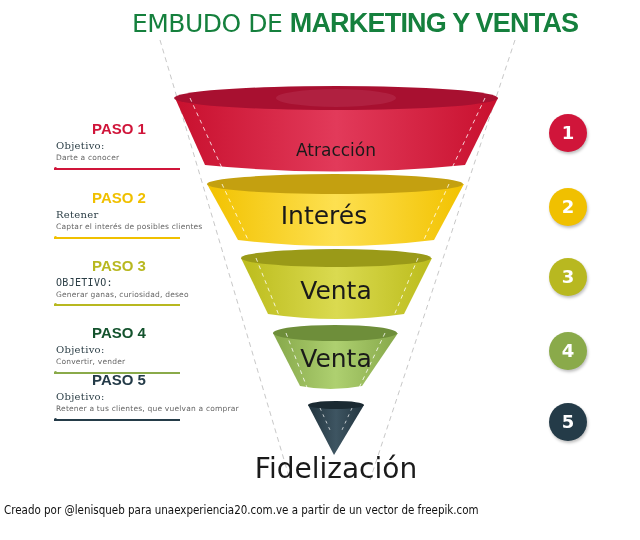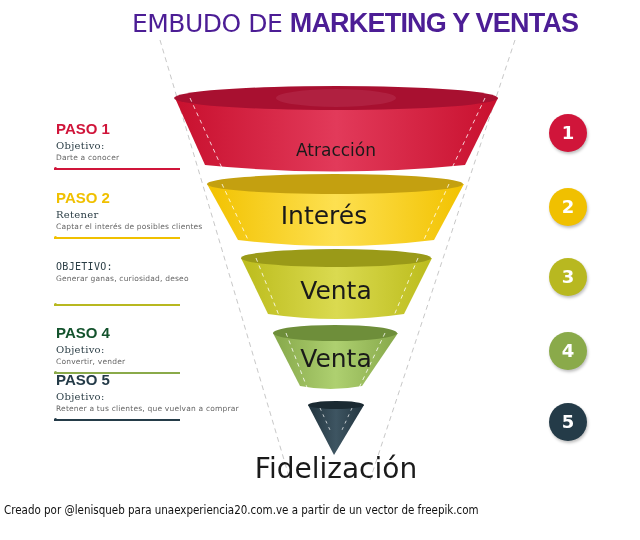--- a/index.html
+++ b/index.html
@@ -1,21 +1,21 @@
 <!DOCTYPE html>
 <html><head>
 <meta charset="utf-8">
 <style>
   html,body{margin:0;padding:0;background:#fff;}
   body{width:640px;height:540px;position:relative;overflow:hidden;font-family:"DejaVu Sans",sans-serif;}
-  .title{position:absolute;left:132px;top:8px;font-size:25px;color:#4c1d95;white-space:nowrap;letter-spacing:-0.5px;}
+  .title{position:absolute;left:132px;top:8px;font-size:25px;color:#15803d;white-space:nowrap;letter-spacing:-0.5px;}
   .title .light{font-family:"DejaVu Sans",sans-serif;font-weight:normal;}
   .title .bold{font-family:"Liberation Sans",sans-serif;font-weight:bold;font-size:27px;letter-spacing:-0.8px;}
   .step{position:absolute;left:56px;width:130px;}
-  .step .label{font-family:"Liberation Sans",sans-serif;font-weight:bold;font-size:15px;line-height:16px;}
+  .step .label{font-family:"Liberation Sans",sans-serif;font-weight:bold;font-size:15px;line-height:16px;margin-left:36px;}
   .step .obj{font-family:"DejaVu Serif",serif;font-size:10px;color:#2a3d45;margin-top:3px;letter-spacing:0.3px;}
   .step .desc{font-size:7.5px;color:#666;margin-top:2px;white-space:nowrap;letter-spacing:0.2px;}
   .step .rule{position:absolute;left:-2px;height:1.5px;width:126px;}
   .step .rule:before{content:"";position:absolute;left:0;top:-1px;width:3px;height:3px;border-radius:50%;background:inherit;}
   .badge{position:absolute;left:549px;width:38px;height:38px;border-radius:50%;color:#fff;font-family:"DejaVu Sans",sans-serif;font-weight:bold;font-size:18px;text-align:center;line-height:38px;box-shadow:1px 2px 3px rgba(0,0,0,0.25);}
   .funnel-svg{position:absolute;left:0;top:0;}
   .stage-text{position:absolute;text-align:center;font-family:"DejaVu Sans",sans-serif;color:#1a1a1a;}
   .credit{position:absolute;left:4px;top:503px;font-family:"DejaVu Sans",sans-serif;font-size:12px;color:#111;white-space:nowrap;transform:scaleX(0.86);transform-origin:left;}
 </style>
 </head>
@@ -106,20 +106,21 @@
   <div class="desc">Darte a conocer</div>
   <div class="rule" style="top:47px;background:#d0153a;"></div>
 </div>
 <div class="step" style="top:190px;">
   <div class="label" style="color:#f0c000;">PASO 2</div>
   <div class="obj">Retener</div>
   <div class="desc">Captar el interés de posibles clientes</div>
   <div class="rule" style="top:47px;background:#f0c000;"></div>
 </div>
 <div class="step" style="top:258px;">
+  <div class="label" style="color:#b8b820;">PASO 3</div>
   <div class="obj" style="font-family:'DejaVu Sans Mono',monospace;">OBJETIVO:</div>
   <div class="desc">Generar ganas, curiosidad, deseo</div>
   <div class="rule" style="top:46px;background:#b8b820;"></div>
 </div>
 <div class="step" style="top:325px;">
   <div class="label" style="color:#14532d;">PASO 4</div>
   <div class="obj">Objetivo:</div>
   <div class="desc">Convertir, vender</div>
   <div class="rule" style="top:47px;background:#8aaa4a;"></div>
 </div>

